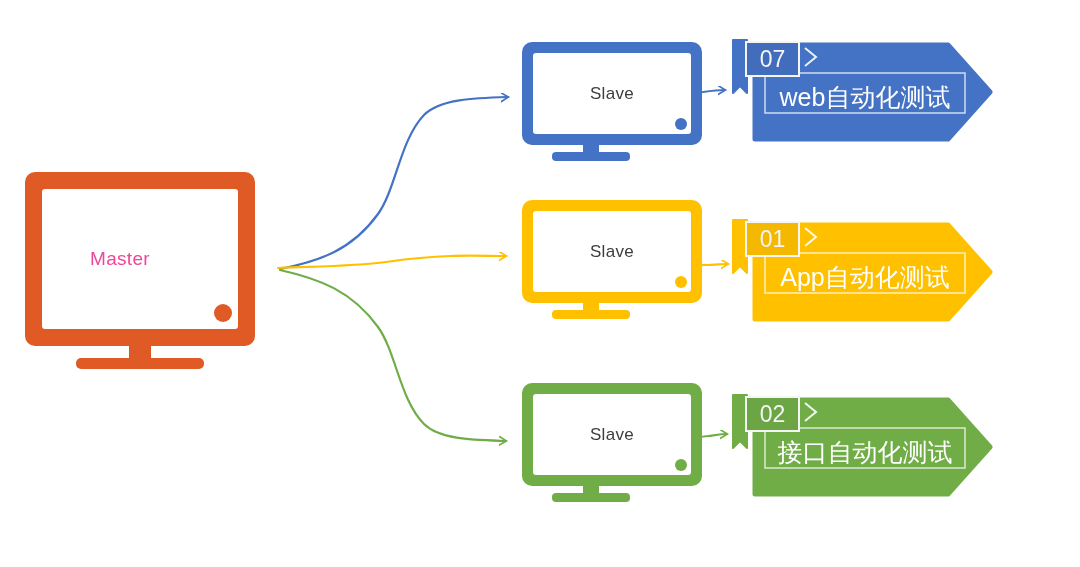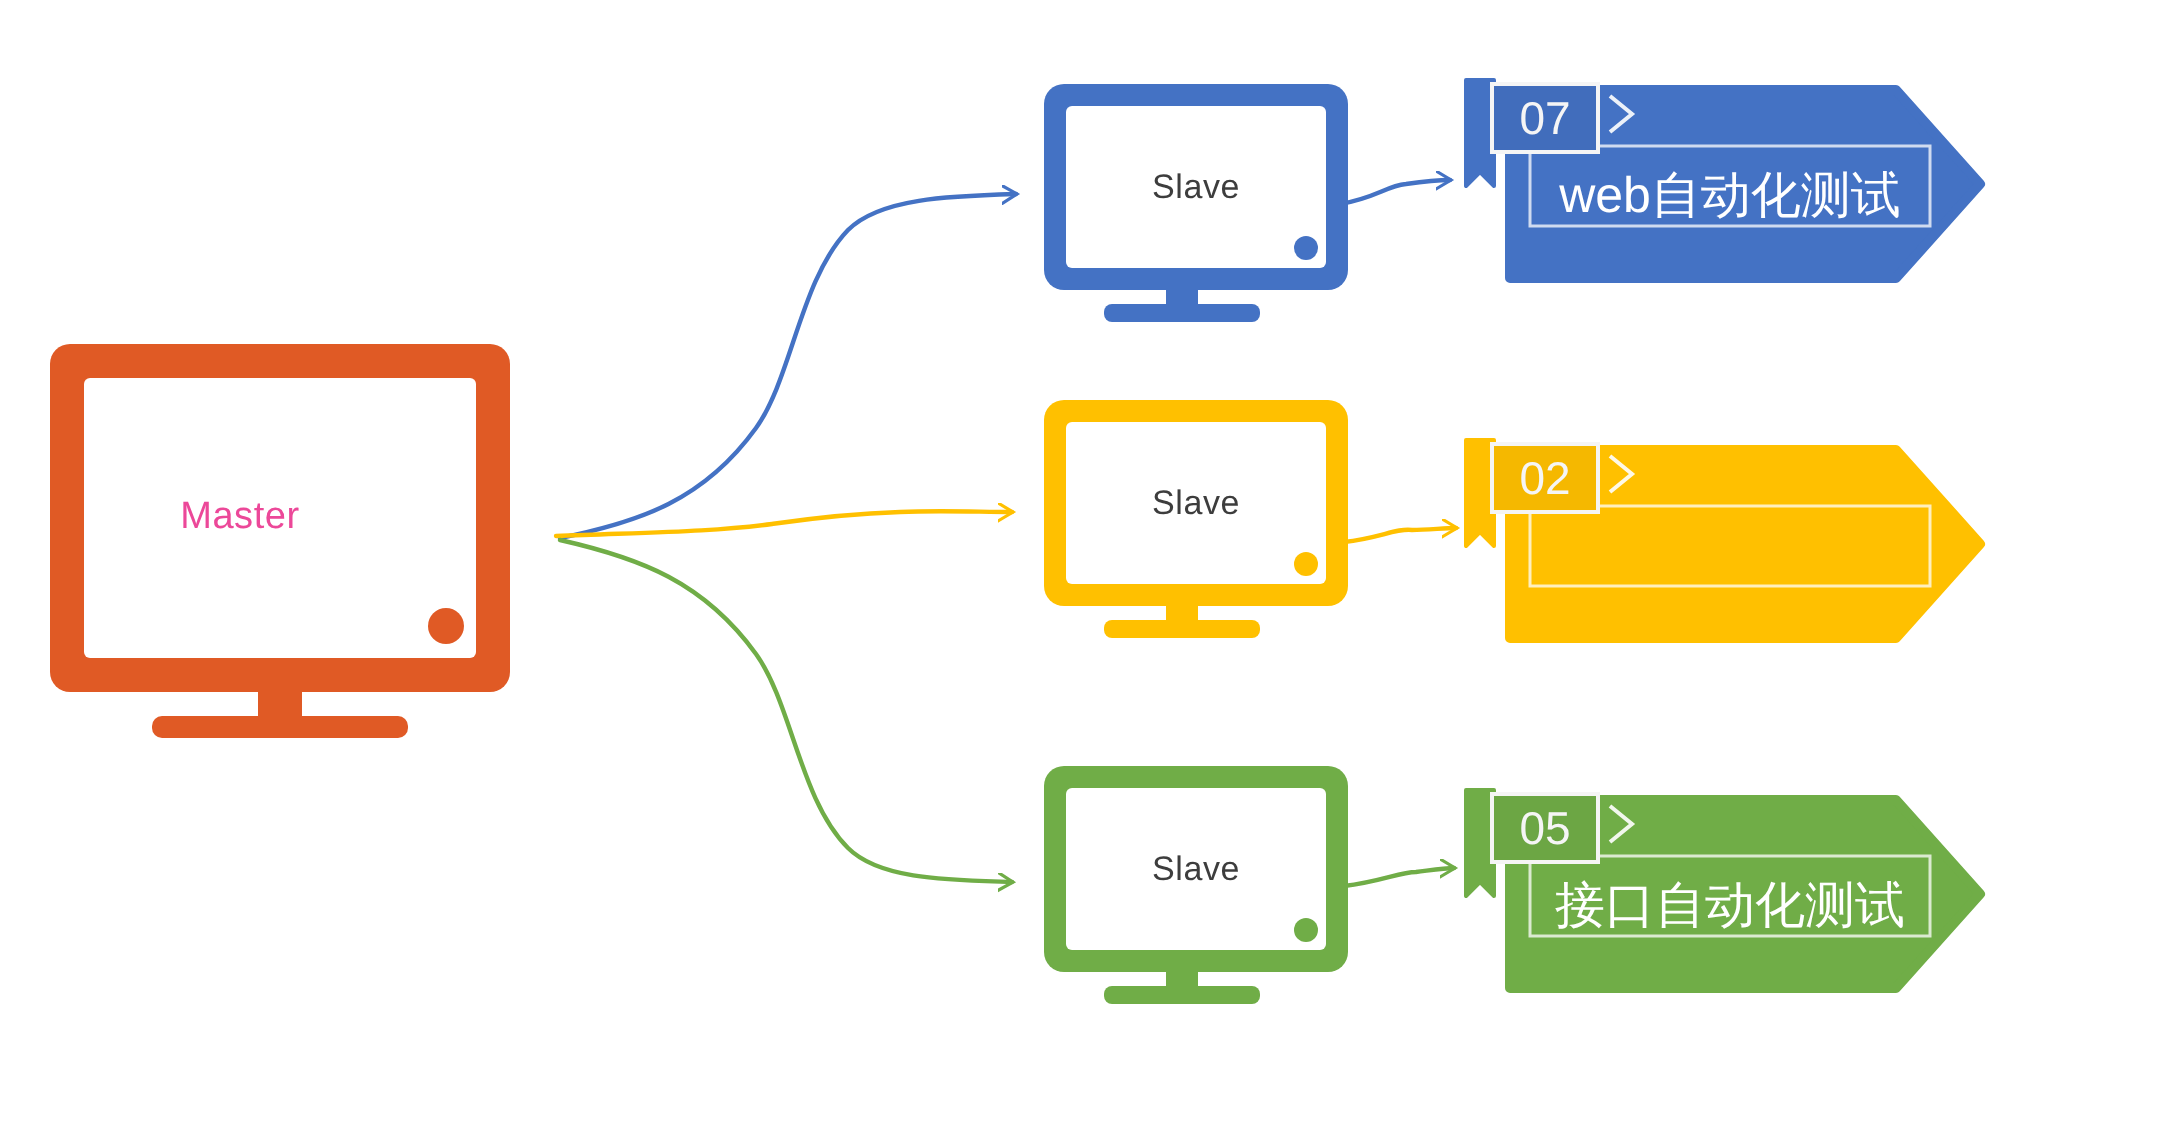--- a/index.html
+++ b/index.html
@@ -21,21 +21,21 @@
 
   .monitor-master{left:25px;top:172px;width:230px;--c:var(--orange);}
   .monitor-master .frame{width:230px;height:174px;}
   .monitor-master .screen{left:17px;top:17px;right:17px;bottom:17px;}
   .monitor-master .screen-label{font-size:19px;margin-right:40px;}
   .monitor-master .dot{width:18px;height:18px;right:6px;bottom:7px;}
   .monitor-master .neck{top:174px;width:22px;height:14px;}
   .monitor-master .base{top:186px;width:128px;height:11px;}
 
   .monitor-slave{width:138px;--c:#888;}
-  .monitor-slave .frame{width:152px;height:103px;}
+  .monitor-slave .frame{width:152px;height:103px;padding-left:28px;}
   .monitor-slave .screen{left:11px;top:11px;right:11px;bottom:11px;}
   .monitor-slave .screen-label{font-size:17px;}
   .monitor-slave .dot{width:12px;height:12px;right:4px;bottom:4px;}
   .monitor-slave .neck{top:103px;width:16px;height:9px;}
   .monitor-slave .base{top:110px;width:78px;height:9px;border-radius:4px;}
 
   .slave-1{left:522px;top:42px;--c:var(--blue);}
   .slave-2{left:522px;top:200px;--c:var(--yellow);}
   .slave-3{left:522px;top:383px;--c:var(--green);}
 
@@ -148,27 +148,28 @@
     <div class="banner-label">web自动化测试</div>
   </div>
 
   <div class="banner banner-2">
     <svg width="270" height="114" viewBox="0 0 270 114">
       <polygon class="ribbon" points="8,5 22,5 22,58 15,51 8,58"></polygon>
       <polygon class="shape" points="30,10 223,10 265,57 223,104 30,104"></polygon>
       <rect class="label-box" x="40" y="38" width="200" height="40"></rect>
       <polyline class="chevron" points="80,13 91,22 80,31"></polyline>
     </svg>
-    <div class="badge">02</div>
+    <div class="badge">01</div>
+    <div class="banner-label">App自动化测试</div>
   </div>
 
   <div class="banner banner-3">
     <svg width="270" height="114" viewBox="0 0 270 114">
       <polygon class="ribbon" points="8,5 22,5 22,58 15,51 8,58"></polygon>
       <polygon class="shape" points="30,10 223,10 265,57 223,104 30,104"></polygon>
       <rect class="label-box" x="40" y="38" width="200" height="40"></rect>
       <polyline class="chevron" points="80,13 91,22 80,31"></polyline>
     </svg>
-    <div class="badge">05</div>
+    <div class="badge">02</div>
     <div class="banner-label">接口自动化测试</div>
   </div>
 
 </div>
 
 </body></html>

